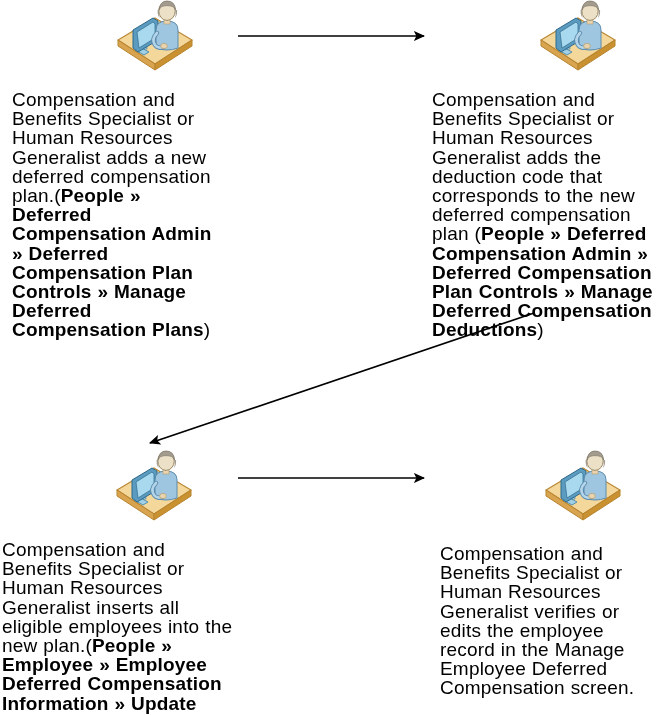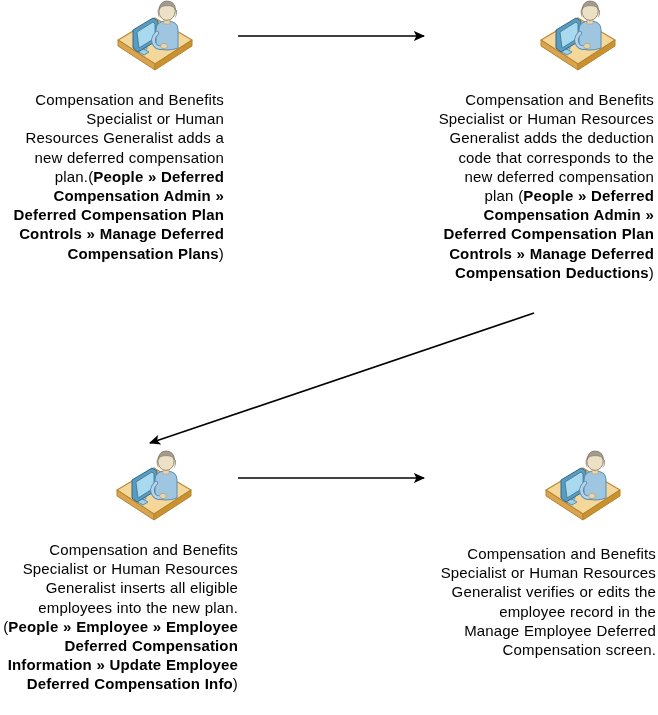--- a/index.html
+++ b/index.html
@@ -50,22 +50,22 @@
     display: block;
     flex: 0 0 auto;
   }
   .node-n1 .node-icon { margin-left: 74px; }
   .node-n2 .node-icon { margin-left: 70px; }
   .node-n3 .node-icon { margin-left: 68px; }
   .node-n4 .node-icon { margin-left: 70px; }
 
   .node-text {
     margin-top: 16px;
-    text-align: right;
-    font-size: 15px;
+    text-align: left;
+    font-size: 19px;
     line-height: 19.2px;
     letter-spacing: 0.01em;
     word-spacing: 0.02em;
   }
   .node-n3 .node-text { margin-top: 16px; }
   .node-n4 .node-text { margin-top: 20px; }
 
   .desc { font-weight: normal; }
   .nav  { font-weight: bold; }
   .paren { font-weight: normal; }

